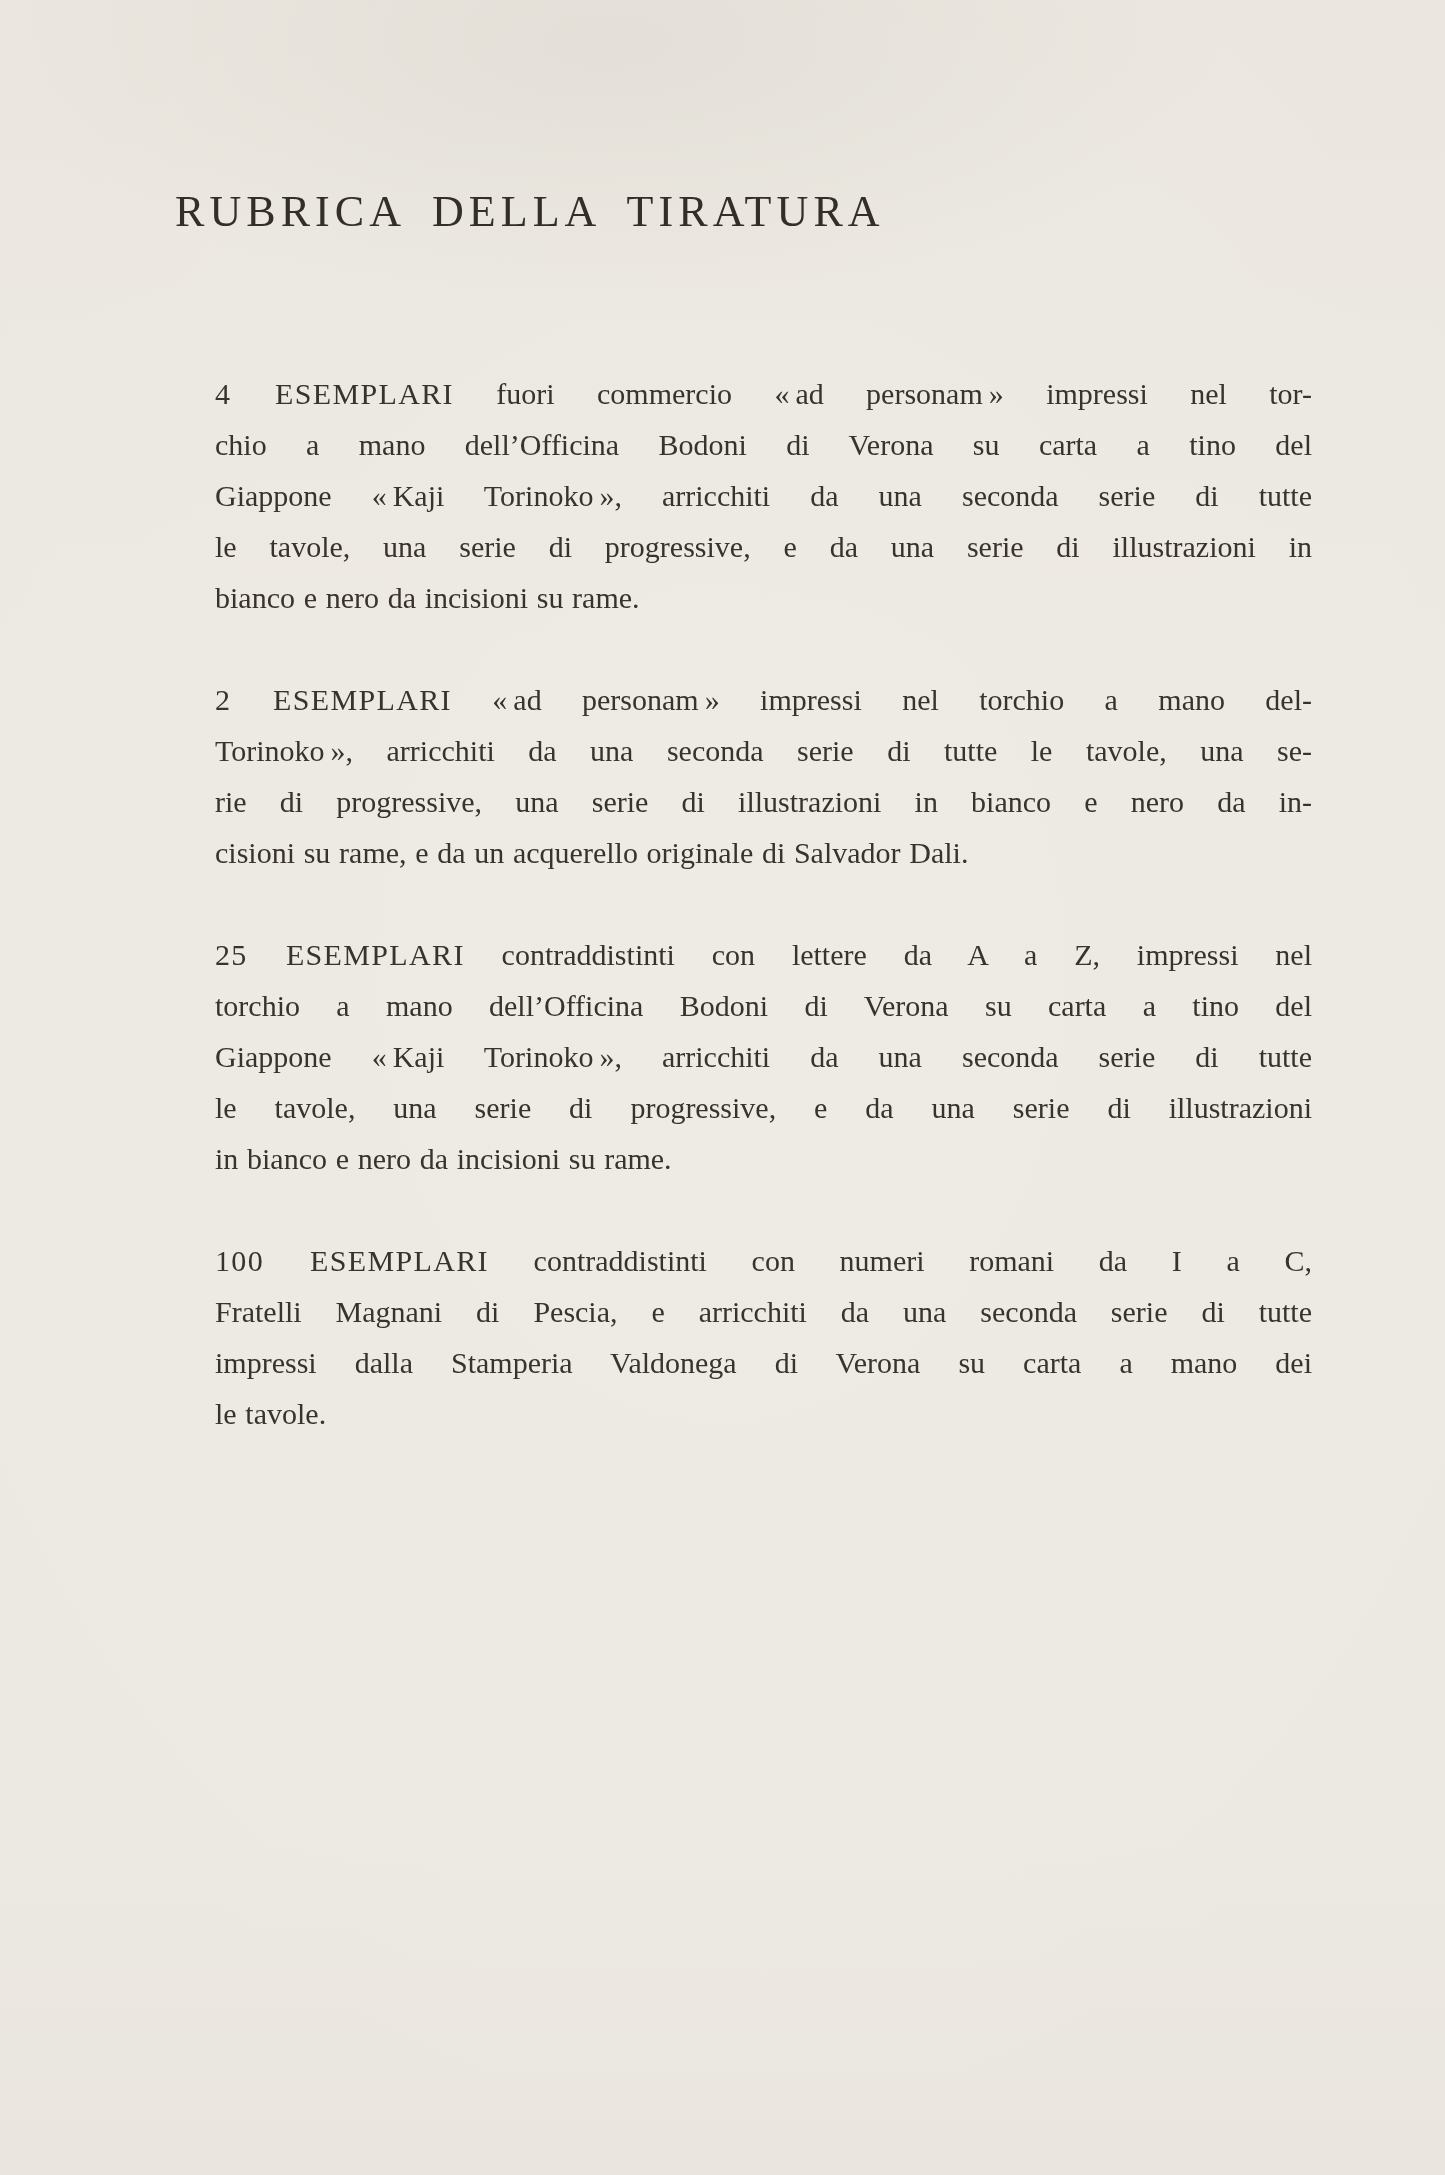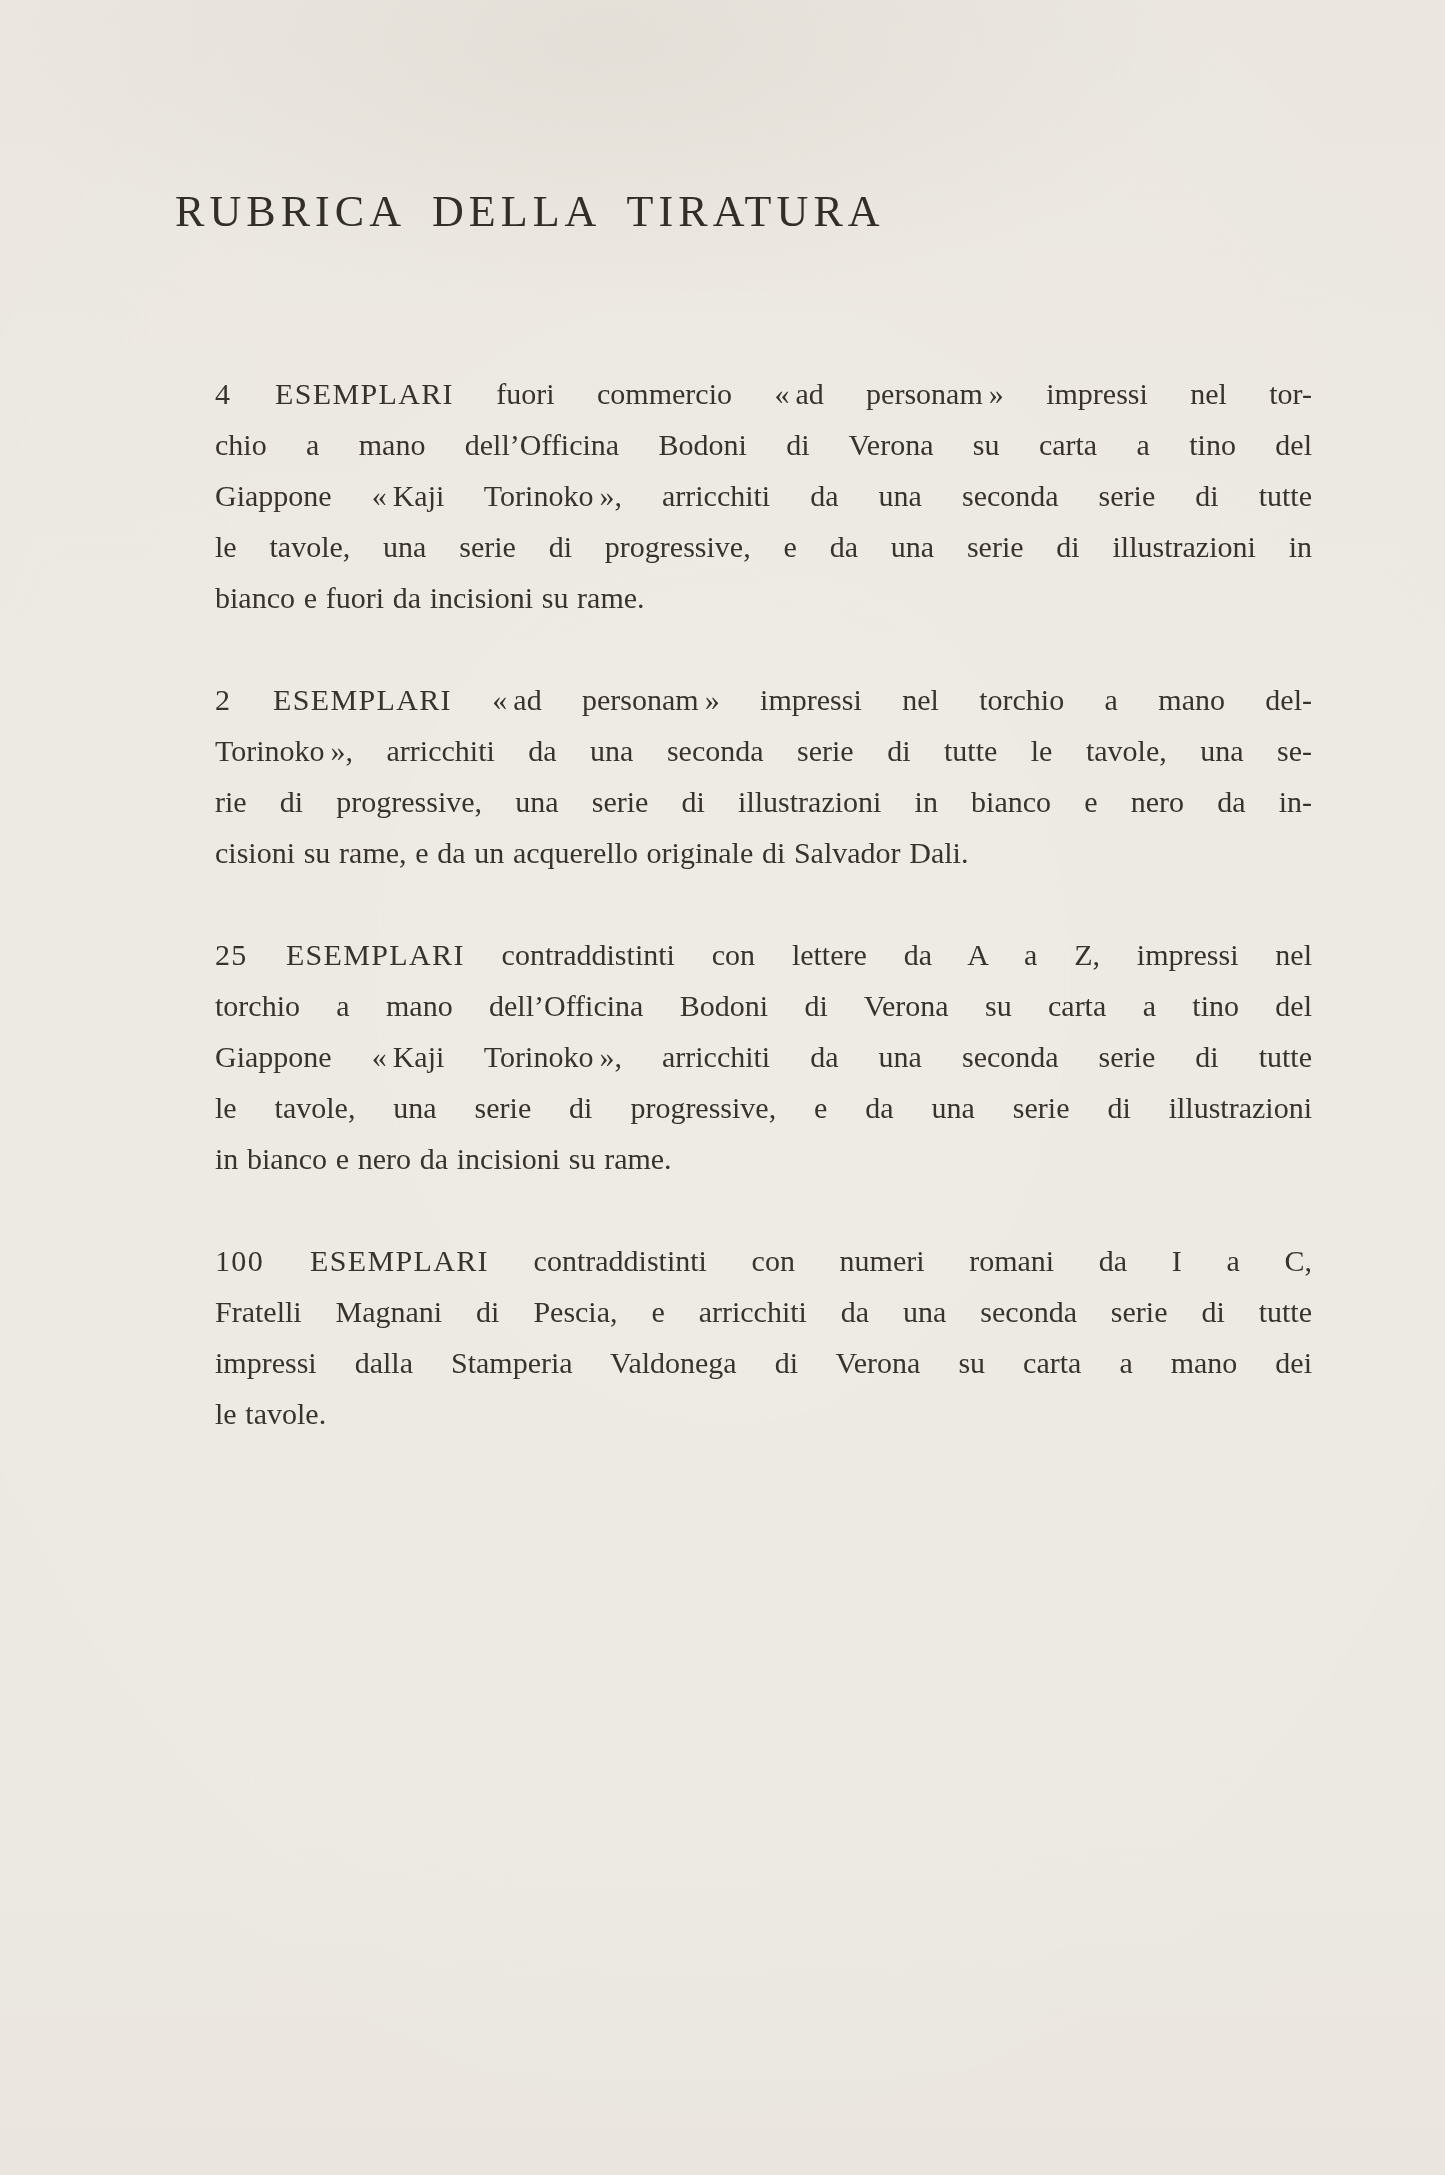--- a/index.html
+++ b/index.html
@@ -64,21 +64,21 @@
 
 <div class="page">
   <div class="page-title">RUBRICA DELLA TIRATURA</div>
 
   <div class="text-block">
       <div class="paragraph">
         <div class="line"><span class="lead">4 ESEMPLARI</span> fuori commercio « ad personam » impressi nel tor-</div>
         <div class="line">chio a mano dell’Officina Bodoni di Verona su carta a tino del</div>
         <div class="line">Giappone « Kaji Torinoko », arricchiti da una seconda serie di tutte</div>
         <div class="line">le tavole, una serie di progressive, e da una serie di illustrazioni in</div>
-        <div class="line last">bianco e fuori da incisioni su rame.</div>
+        <div class="line last">bianco e nero da incisioni su rame.</div>
       </div>
       <div class="paragraph">
         <div class="line"><span class="lead">2 ESEMPLARI</span> « ad personam » impressi nel torchio a mano del-</div>
         <div class="line">Torinoko », arricchiti da una seconda serie di tutte le tavole, una se-</div>
         <div class="line">rie di progressive, una serie di illustrazioni in bianco e nero da in-</div>
         <div class="line last">cisioni su rame, e da un acquerello originale di Salvador Dali.</div>
       </div>
       <div class="paragraph">
         <div class="line"><span class="lead">25 ESEMPLARI</span> contraddistinti con lettere da A a Z, impressi nel</div>
         <div class="line">torchio a mano dell’Officina Bodoni di Verona su carta a tino del</div>

